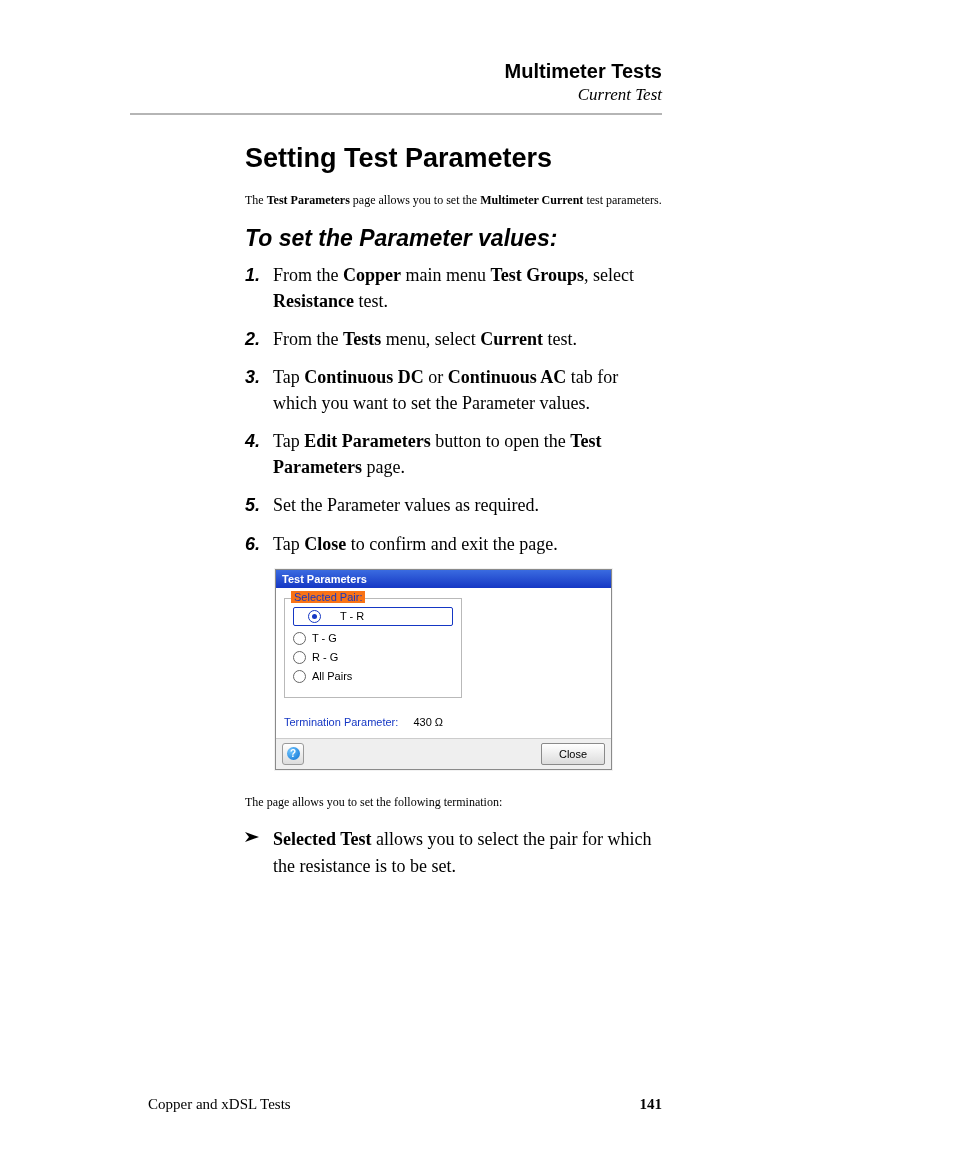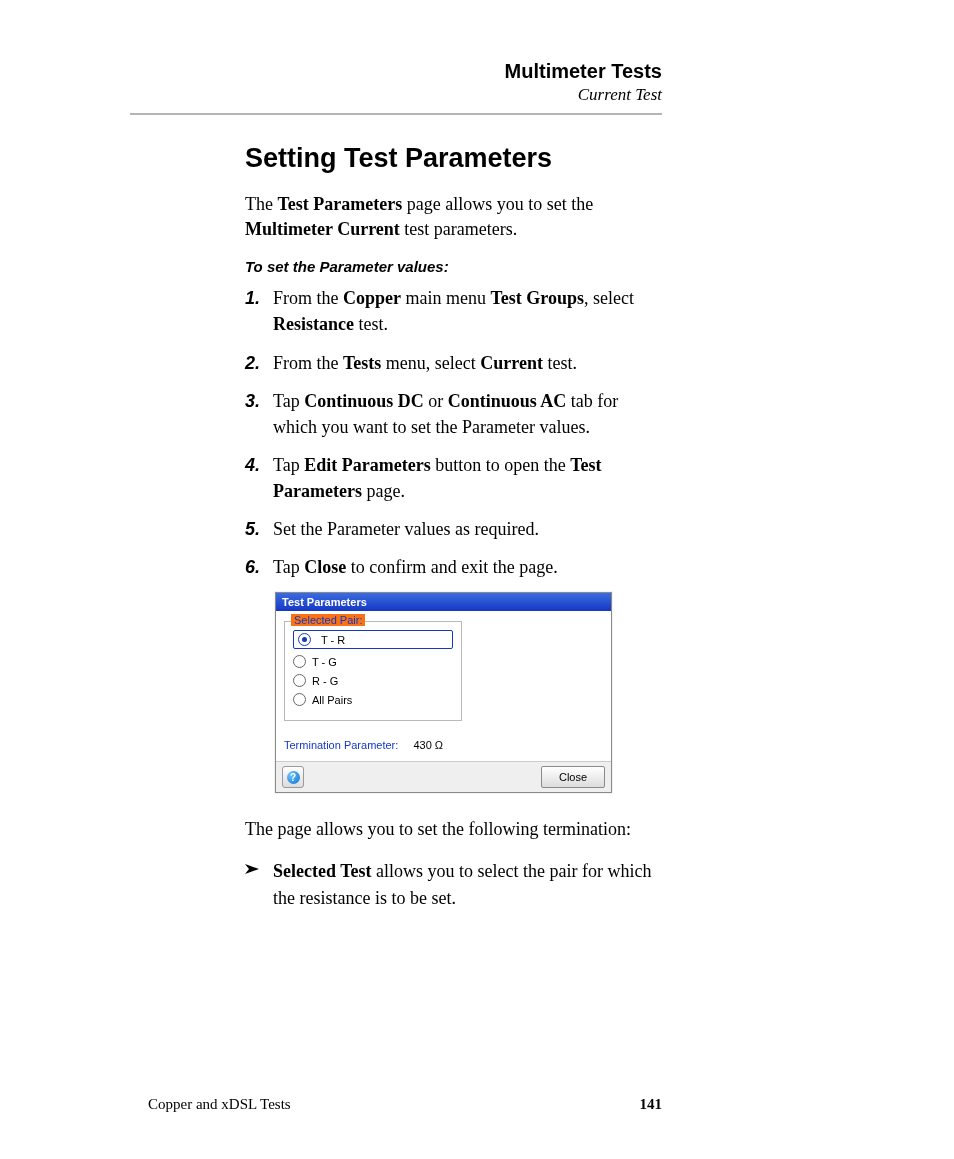--- a/index.html
+++ b/index.html
@@ -38,29 +38,29 @@
   .content {
     margin-left: 115px;
   }
   h2.section-title {
     font-family: Arial, Helvetica, sans-serif;
     font-weight: 800;
     font-size: 27px;
     margin: 0 0 18px 0;
   }
   p.body {
-    font-size: 18px;
+    font-size: 12px;
     line-height: 1.4;
     margin: 0 0 16px 0;
   }
   .steps-head {
     font-family: Arial, Helvetica, sans-serif;
     font-style: italic;
     font-weight: 700;
-    font-size: 15px;
+    font-size: 23px;
     margin: 6px 0 10px 0;
   }
   ol.steps {
     list-style: none;
     padding: 0;
     margin: 0 0 12px 0;
   }
   ol.steps li {
     display: flex;
     font-size: 18px;
@@ -131,24 +131,24 @@
   .radio.sel::after {
     content: "";
     width: 5px; height: 5px;
     background: #1537c4;
     border-radius: 50%;
   }
   .radio.sel { border-color: #1537c4; }
   .selected-row {
     border: 1px solid #1537c4;
     border-radius: 2px;
-    padding: 2px 4px;
+    padding: 2px 14px;
     display: flex;
     align-items: center;
-    gap: 10px;
+    gap: 19px;
   }
   .term-row {
     margin-top: 18px;
     color: #1537c4;
     font-size: 11px;
   }
   .term-row .val { color: #000; margin-left: 12px; }
   .dlg-footer {
     border-top: 1px solid #ccc;
     background: #efefef;

